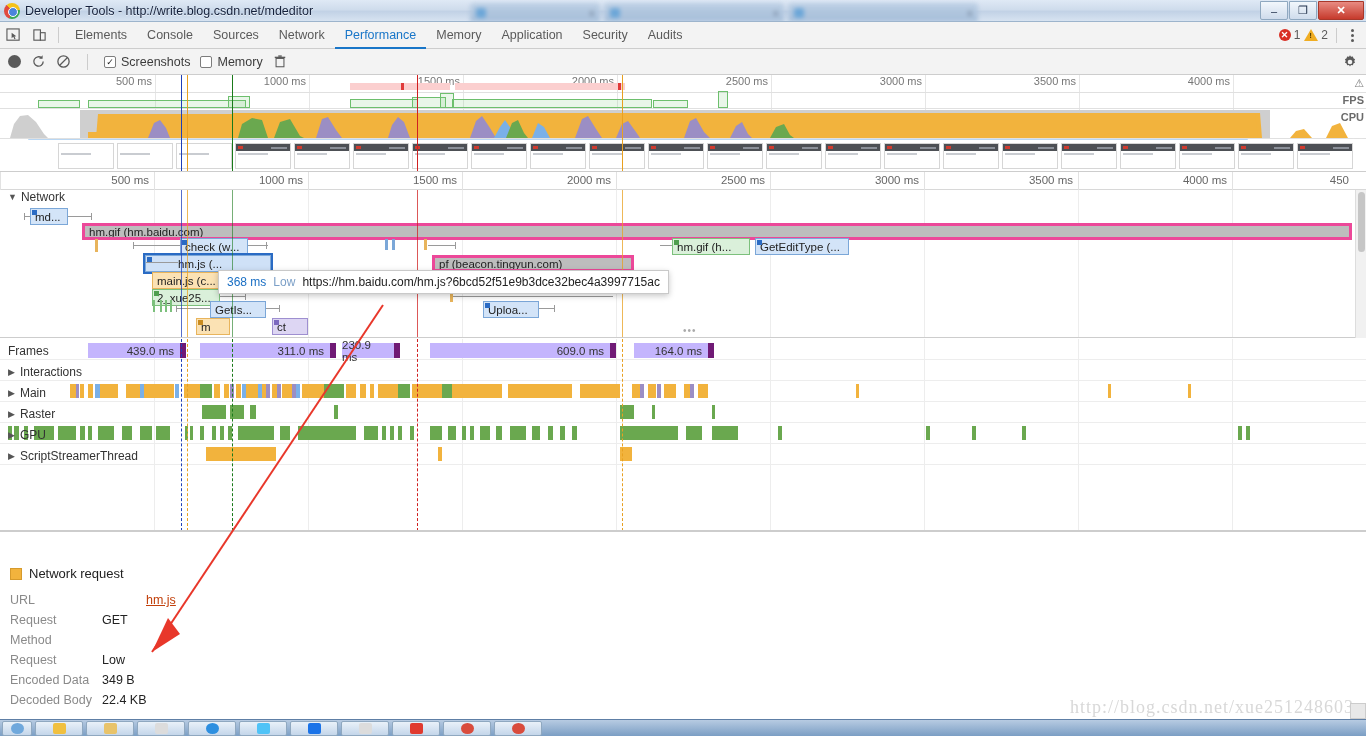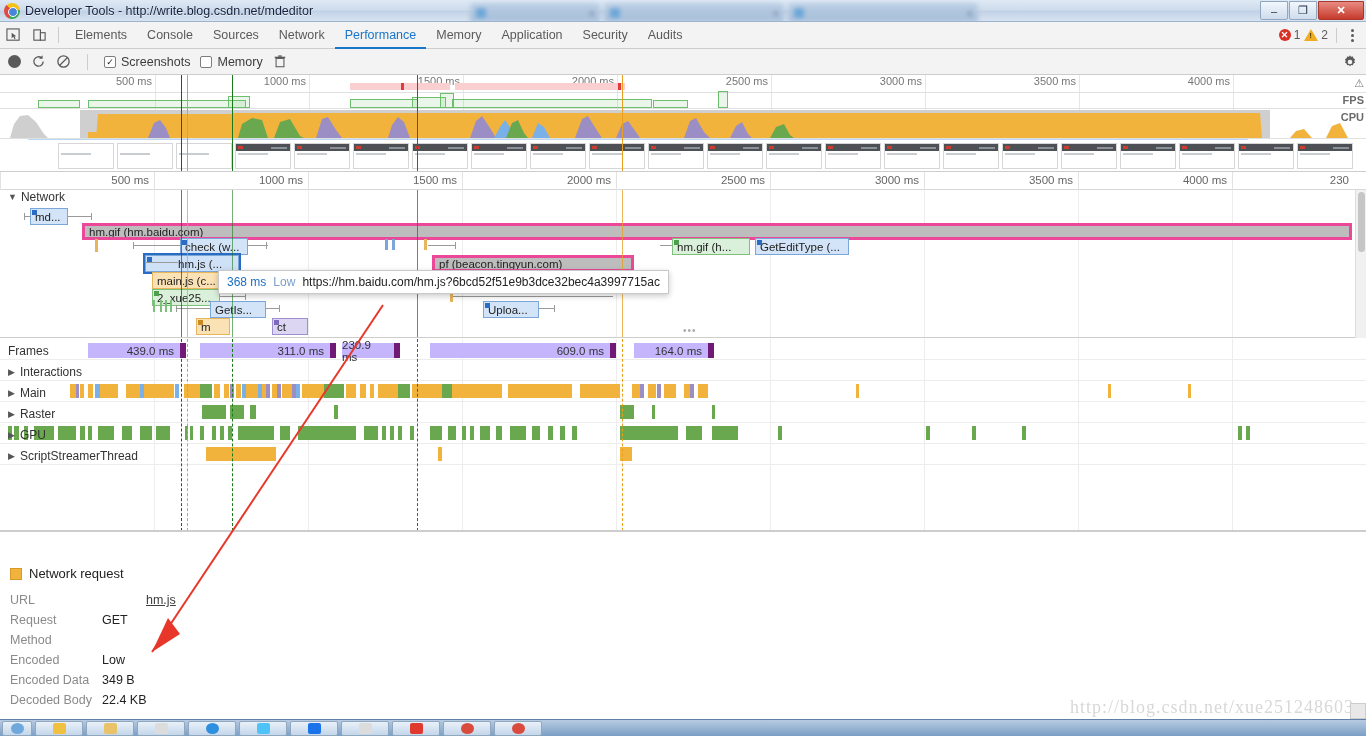--- a/index.html
+++ b/index.html
@@ -242,21 +242,21 @@
   .d-tab.active {
     background:#fff; border:1px solid #d4d4d4; border-bottom-color:#fff;
     color:#333; border-radius:2px 2px 0 0; margin-bottom:-1px;
   }
   .detail-body { position:absolute; left:0; top:24px; width:1366px; padding:10px 10px 0 10px;}
   .ev-title { display:flex; align-items:center; gap:7px; font-size:13px; color:#222; margin-bottom:9px;}
   .swatch { width:12px; height:12px; background:#f2b33d; border:1px solid #d69a2c;}
   .kv { display:flex; font-size:12.5px; line-height:20px;}
   .kv .k { color:#8a8a8a; min-width: 0; }
   .kv .v { color:#222; margin-left: 8px; }
-  .kv .v a { color:#404040;padding-left:44px; }
+  .kv .v a { color:#c2410c;padding-left:44px; }
   .watermark {
     position:absolute; right: 12px; bottom: 18px; font-family:"Liberation Serif", serif;
     font-size: 18px; color: #d8d8d8; letter-spacing: 1px; white-space:nowrap;
   }
 
   
   .annot { position:absolute; left:0; top:0; width:1366px; height:736px; pointer-events:none; z-index:60;}
 
   
   .taskbar {
@@ -607,21 +607,21 @@
     <div class="mr-tick" style="left:770px; width:154px">
         <span>3000 ms</span>
       </div>
     <div class="mr-tick" style="left:924px; width:154px">
         <span>3500 ms</span>
       </div>
     <div class="mr-tick" style="left:1078px; width:154px">
         <span>4000 ms</span>
       </div>
     <div class="mr-tick" style="left:1232px; width:122px">
-        <span>230</span>
+        <span>450</span>
       </div>
     <div class="vscroll-right">▲</div>
   </div>
 
   <div class="netpane">
     <div class="grid-line" style="left:154px"></div>
     <div class="grid-line" style="left:308px"></div>
     <div class="grid-line" style="left:462px"></div>
     <div class="grid-line" style="left:616px"></div>
     <div class="grid-line" style="left:770px"></div>
@@ -664,21 +664,21 @@
     <div class="whisker" style="left:660px; top:55px; width:16px;"></div>
     <div class="req green" style="left:672px; top:48px; width:78px;">
       <span class="sq" style="background:#4f9e4f"></span>
         <span>hm.gif (h...</span>
     </div>
     <div class="req blue" style="left:755px; top:48px; width:94px;">
       <span class="sq"></span>
         <span>GetEditType (...</span>
     </div>
 
-    <div class="req blue selected" style="left:145px; top:65px; width:94px; background:#cfe1f7;">
+    <div class="req blue selected" style="left:145px; top:65px; width:126px; background:#cfe1f7;">
       <span class="sq"></span>
         <span style="margin-left:28px">hm.js (...</span>
     </div>
     <div class="whisker" style="left:146px; top:72px; width:32px;"></div>
 
     <div class="req orange" style="left:152px; top:82px; width:78px;">
       <span>main.js (c...</span>
     </div>
 
     <div class="req gray" style="left:432px; top:65px; width:202px;">
@@ -928,21 +928,21 @@
       </div>
       <div class="kv">
         <span class="k" style="width:84px">URL</span>
         <span class="v"><a href="#">hm.js</a></span>
       </div>
       <div class="kv">
         <span class="k" style="width:84px">Request Method</span>
         <span class="v">GET</span>
       </div>
       <div class="kv">
-        <span class="k" style="width:84px">Encoded</span>
+        <span class="k" style="width:84px">Request</span>
         <span class="v">Low</span>
       </div>
       <div class="kv">
         <span class="k" style="width:84px">Encoded Data</span>
         <span class="v">349 B</span>
       </div>
       <div class="kv">
         <span class="k" style="width:84px">Decoded Body</span>
         <span class="v">22.4 KB</span>
       </div>

